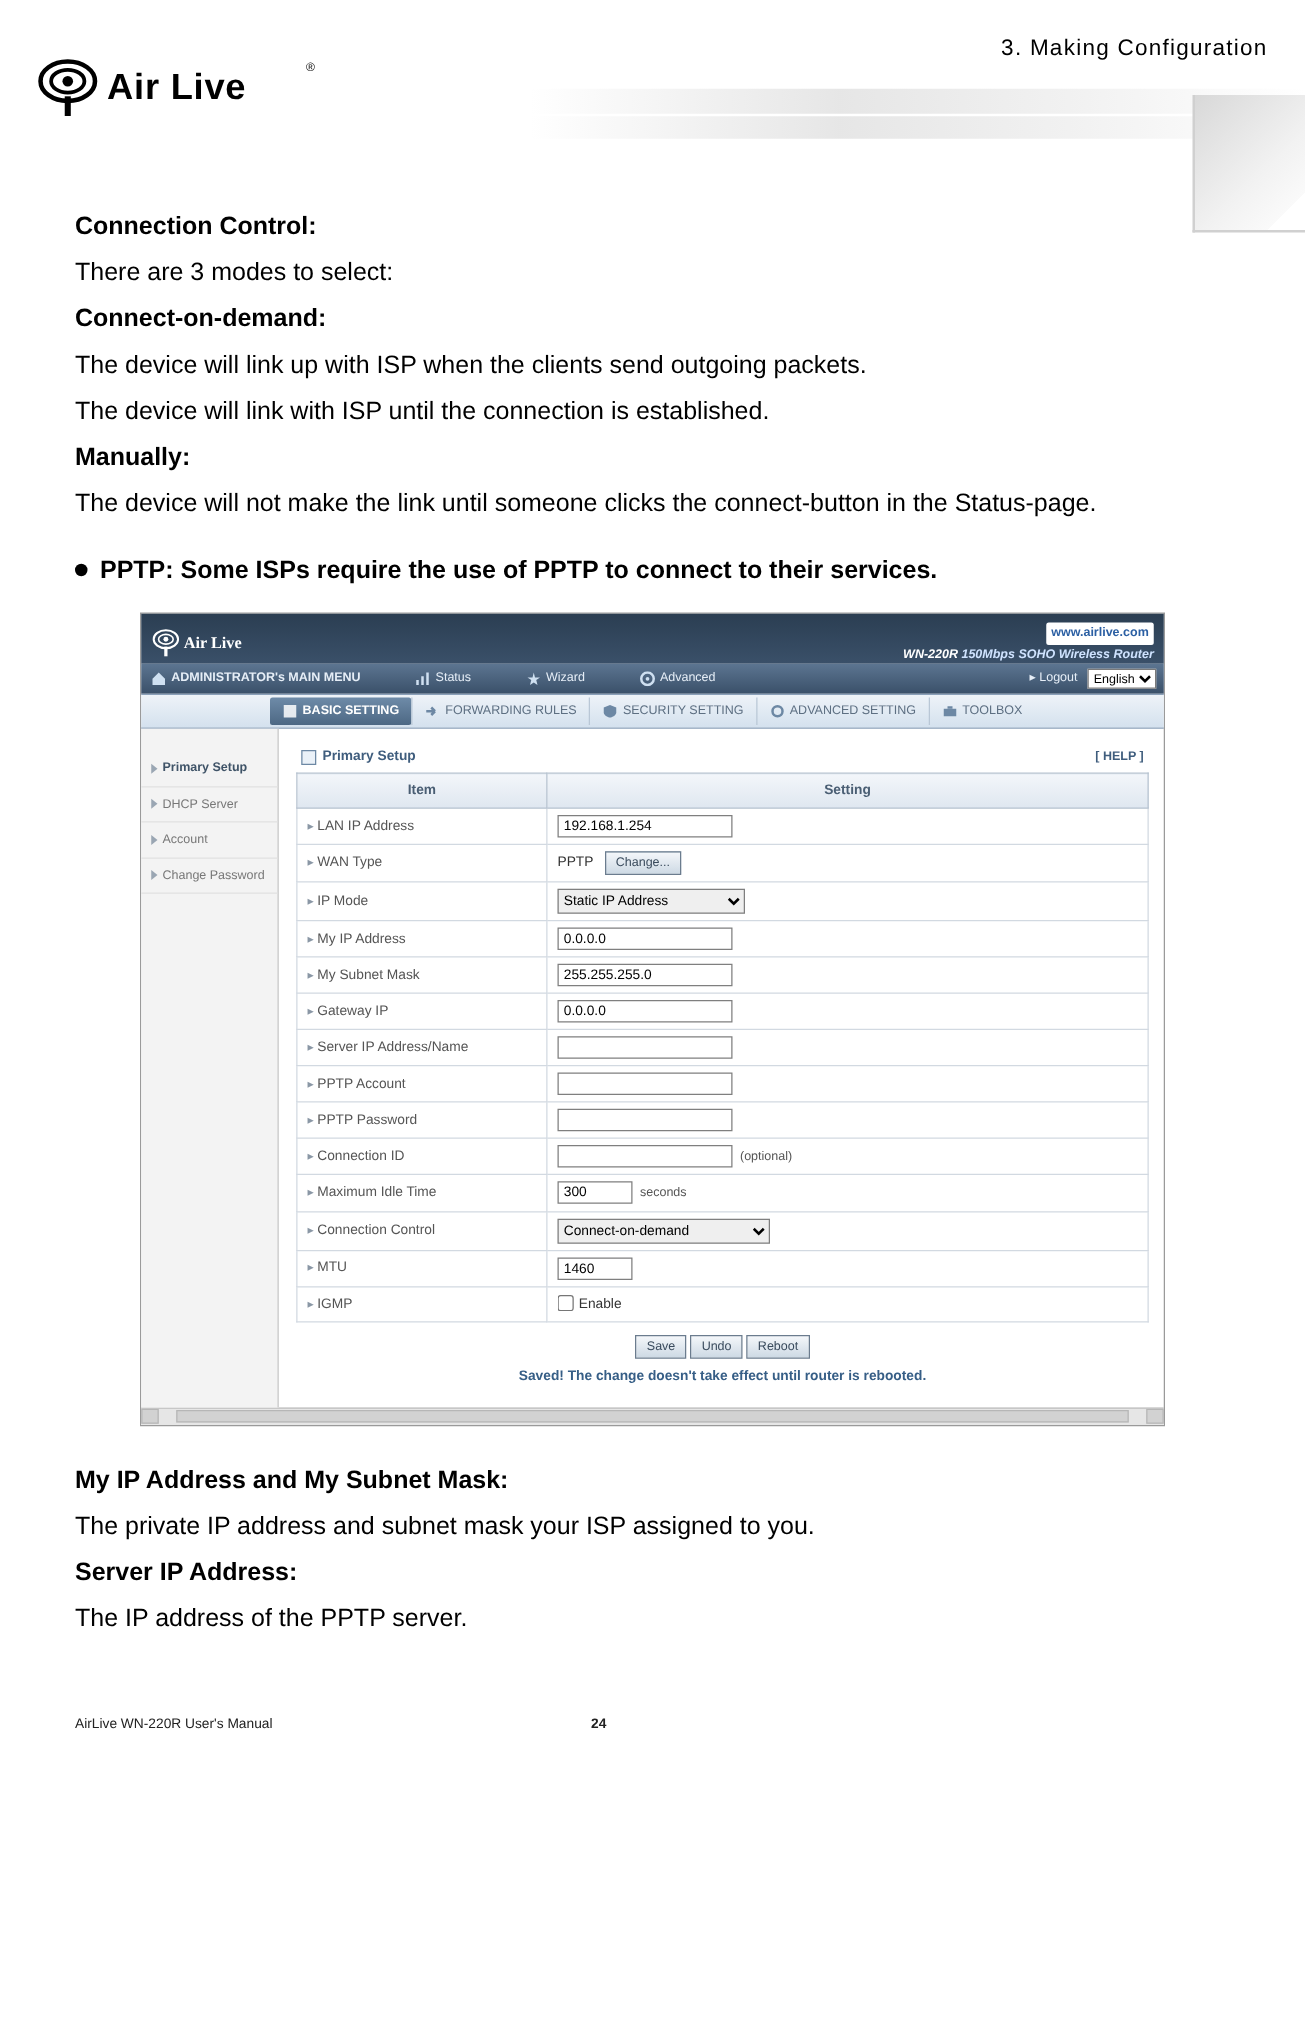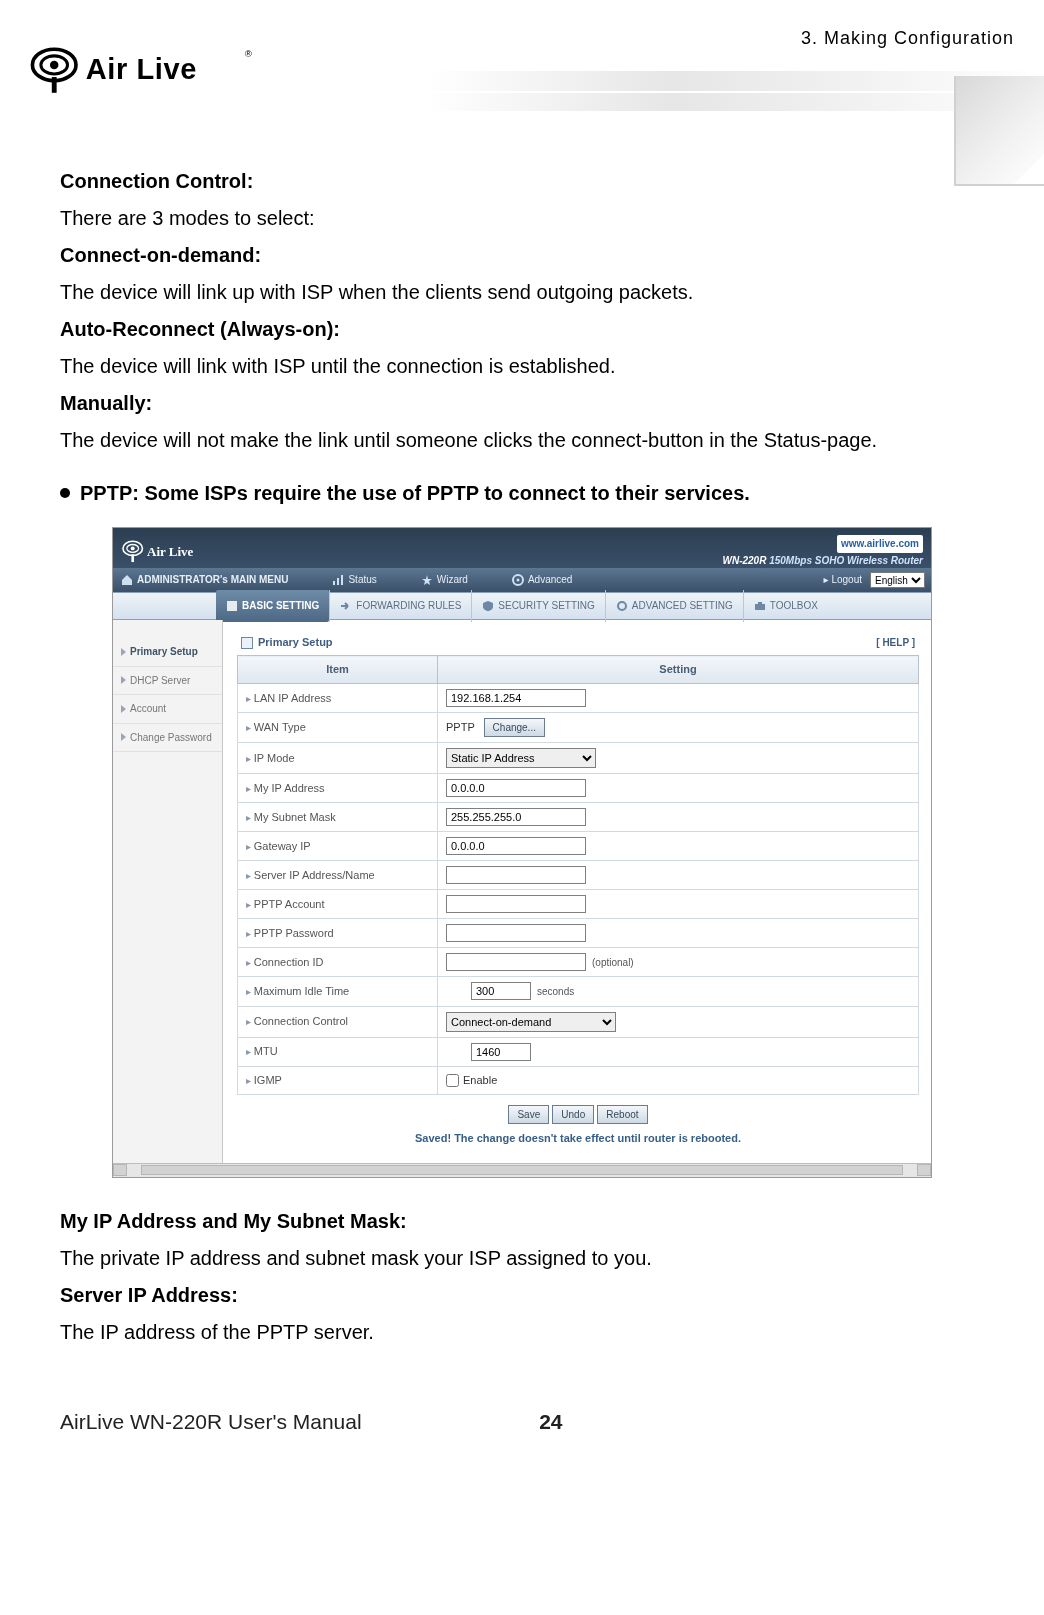--- a/index.html
+++ b/index.html
@@ -130,21 +130,21 @@
   .shot-nav2{
     height:28px;
     background:linear-gradient(#eef3f8,#d4e1ee);
     border-top:1px solid #8aa0b9;
     border-bottom:1px solid #8aa0b9;
     display:flex;align-items:center;justify-content:center;gap:0;
     font-size:10px;color:#5d6f82;
   }
   .nav2-item{
     display:flex;align-items:center;gap:4px;
-    padding:0 10px;height:32px;
+    padding:0 10px;height:22px;
     border-left:1px solid #b9c7d6;
   }
   .nav2-item:first-child{border-left:none;}
   .nav2-item.active{
     background:linear-gradient(#6e8ba8,#4d6884);
     color:#fff;font-weight:bold;
     border-radius:2px;
   }
 
   .shot-body{
@@ -204,21 +204,21 @@
   table.cfg td.item{
     width:200px;color:#555;
   }
   table.cfg td.item::before{
     content:"▸ ";color:#8a97a5;font-size:10px;
   }
   .txt-in{
     height:18px;border:1px solid #7f7f7f;
     padding:0 4px;font-size:11px;background:#fff;
   }
-  .w140{width:140px;} .w60{width:60px;margin-left:25px;}
+  .w140{width:140px;} .w60{width:60px;}
   .sel{
     height:20px;border:1px solid #7f7f7f;font-size:11px;background:#efefef;
   }
   .btn{
     height:19px;font-size:10px;
     border:1px solid #6b7c8e;
     background:linear-gradient(#f4f7fa,#cdd9e4);
     padding:0 8px;color:#394a5c;cursor:pointer;
   }
   .suffix{font-size:10px;color:#555;margin-left:6px;}
@@ -235,21 +235,21 @@
     height:14px;background:#e6e6e6;border-top:1px solid #bdbdbd;
     display:flex;align-items:center;
   }
   .shot-scroll .track{flex:1;height:10px;margin:0 14px;background:#d2d2d2;border:1px solid #b6b6b6;}
   .shot-scroll .arrow{width:14px;height:12px;background:#d2d2d2;border:1px solid #b6b6b6;}
 
   
   .page-footer{
     display:flex;justify-content:space-between;align-items:center;
     padding:16px 84px 24px 60px;
-    font-size:21px;color:#222;
+    font-size:11px;color:#222;
   }
   .page-footer .pn{font-weight:bold;}
 </style>
 </head>
 <body>
 
 <div class="page-header">
   <div class="running-head">3. Making Configuration</div>
   <div class="brand-logo">
     <svg viewBox="0 0 380 90">
@@ -267,21 +267,20 @@
   <div class="corner-tab"></div>
 </div>
 
 <div class="content">
   <p class="bold">Connection Control:</p>
   <p>There are 3 modes to select:</p>
 
   <p class="bold">Connect-on-demand:</p>
   <p>The device will link up with ISP when the clients send outgoing packets.</p>
 
-  <p class="bold">Auto-Reconnect (Always-on):</p>
   <p>The device will link with ISP until the connection is established.</p>
 
   <p class="bold">Manually:</p>
   <p>The device will not make the link until someone clicks the connect-button in the Status-page.</p>
 
   <div class="bullet-line">
     <span class="bullet-dot"></span>
     <span>PPTP: Some ISPs require the use of PPTP to connect to their services.</span>
   </div>
 

